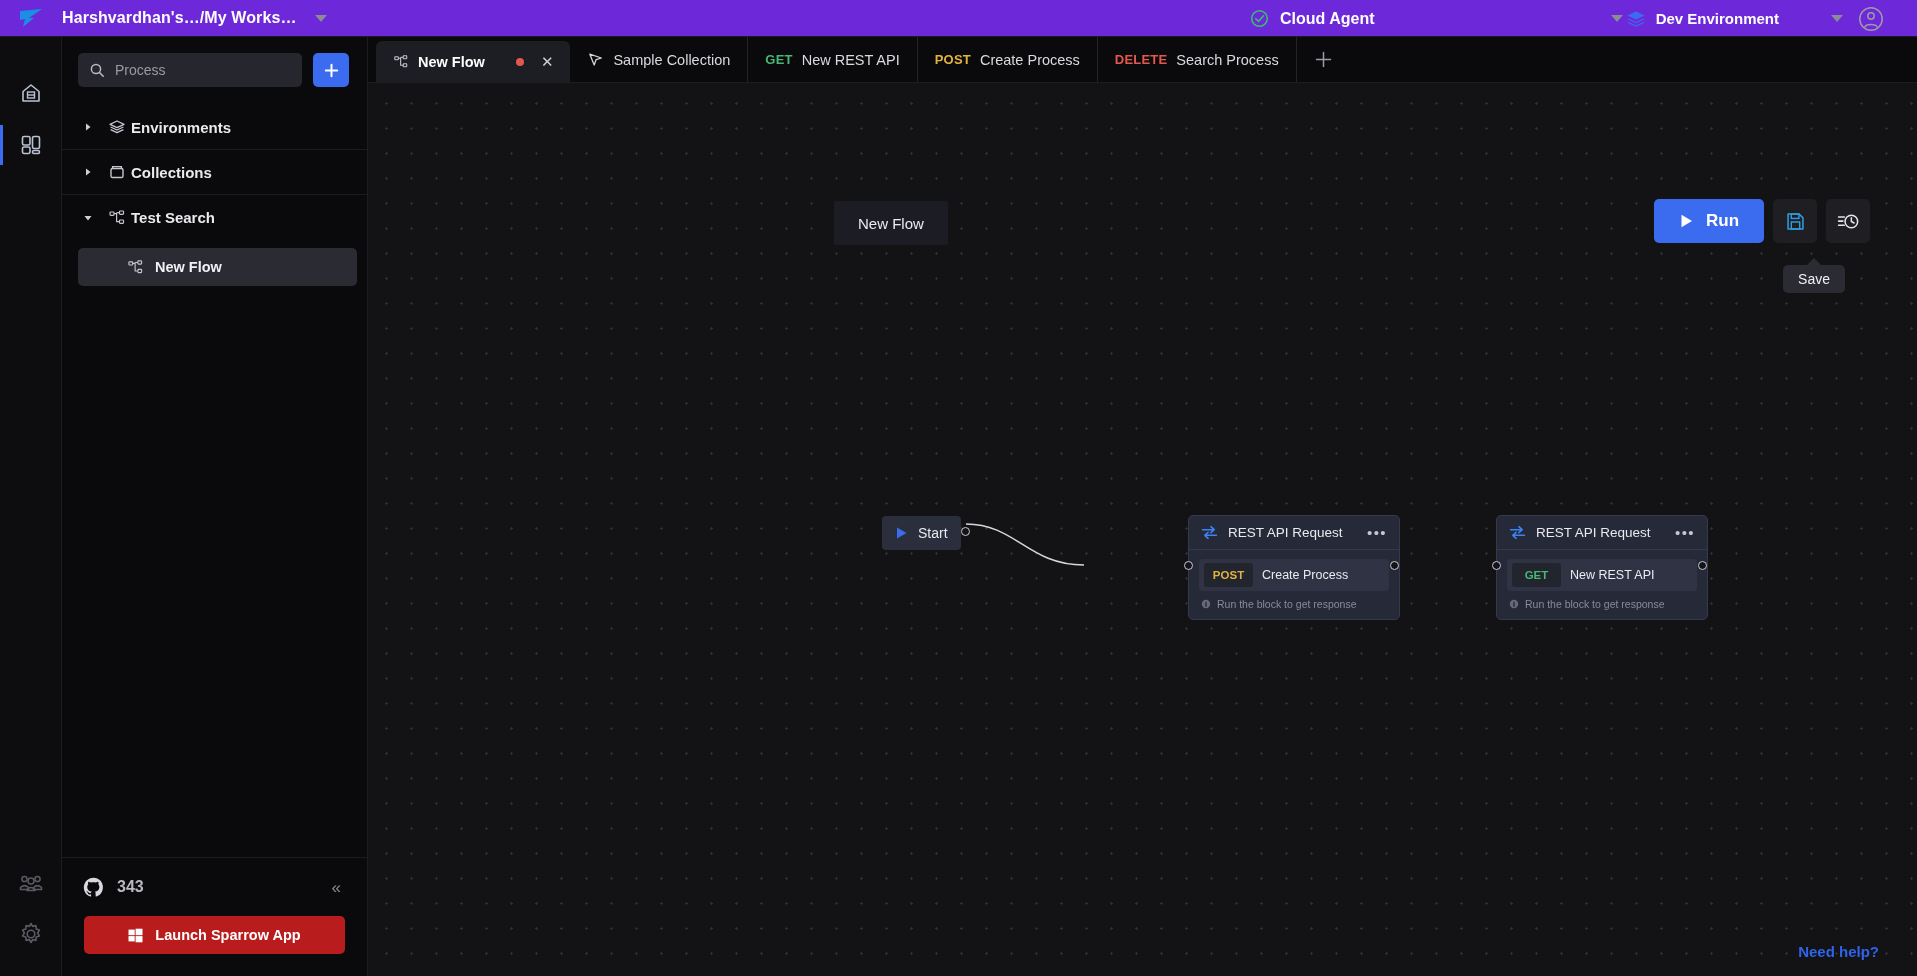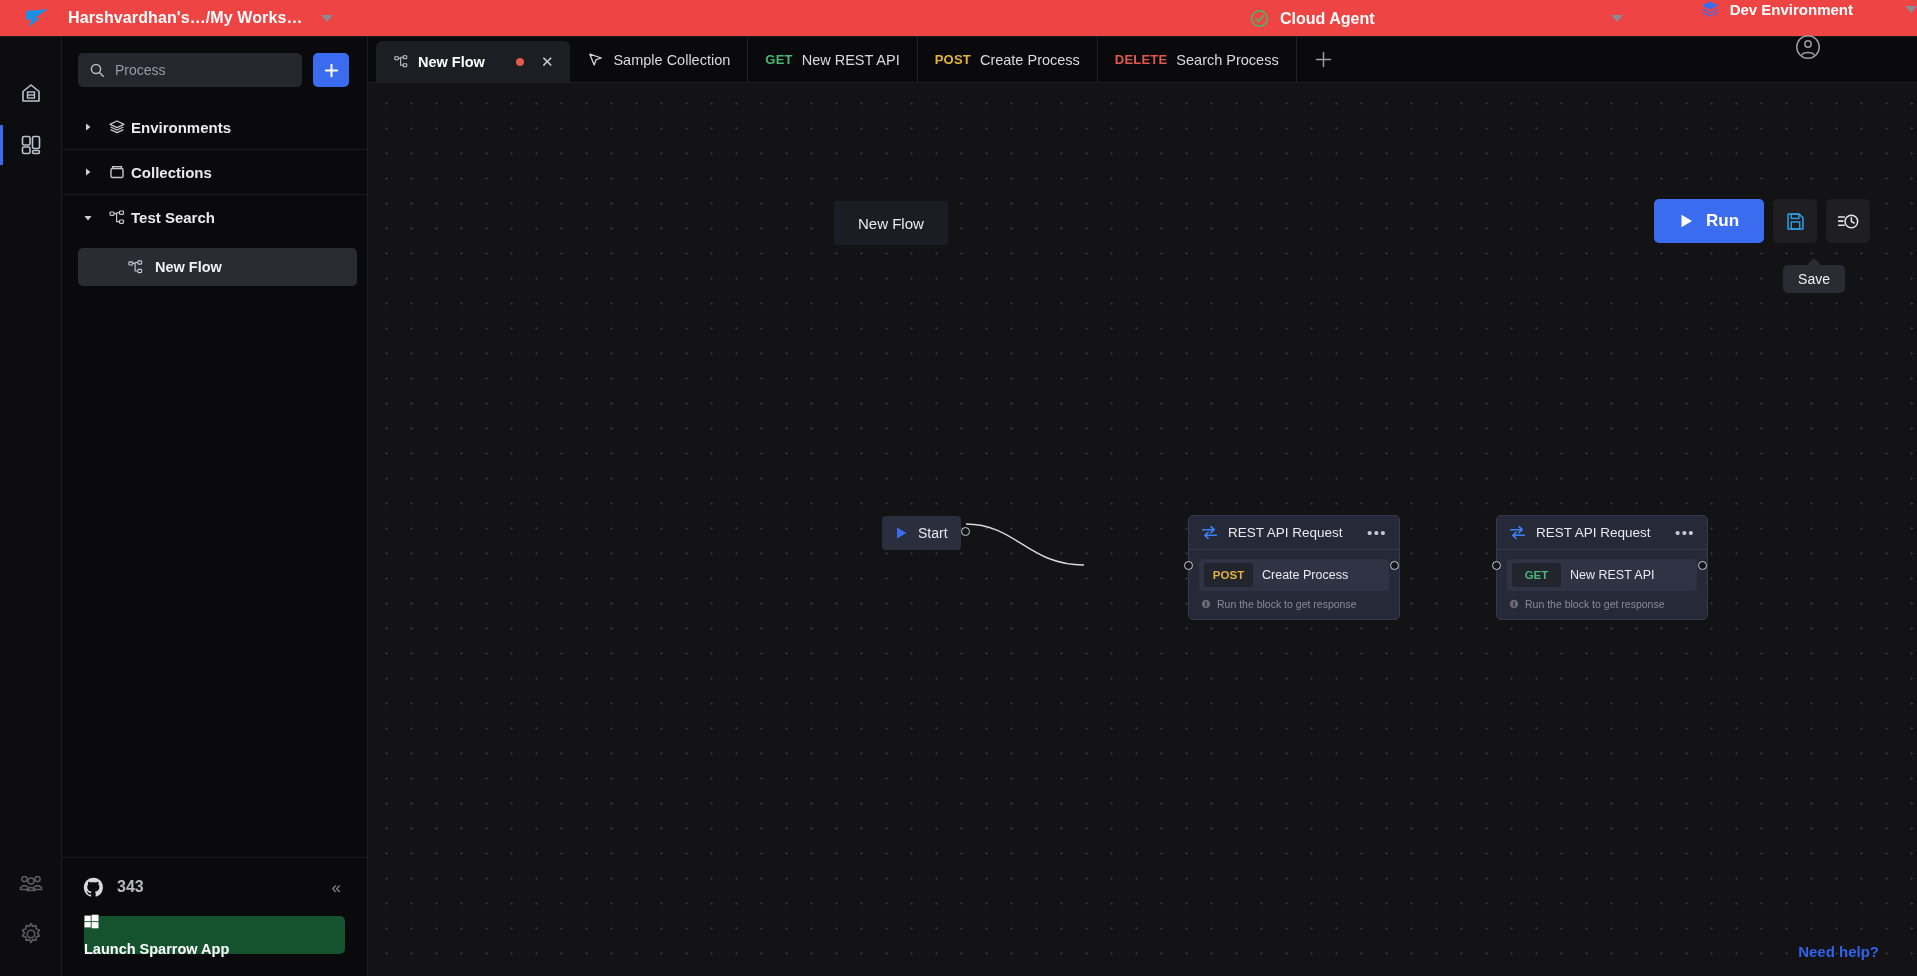--- a/index.html
+++ b/index.html
@@ -7,32 +7,31 @@
     width: 1917px; height: 976px;
     background: #0d0d0f;
     font-family: "Liberation Sans", sans-serif;
     color: #e6e6e9;
     overflow: hidden;
   }
   .app { position: relative; width: 1917px; height: 976px; display: flex; flex-direction: column; }
 
   
   .topbar {
-    height: 37px; min-height: 37px; background: #ef4444;
+    height: 37px; min-height: 37px; background: #6d28d9;
     display: flex; align-items: center; position: relative;
     border-bottom: 1px solid #1d1d21;
-    padding-left: 6px;
   }
   .brand-logo { width: 62px; display: flex; align-items: center; justify-content: center; }
   .ws-name { font-size: 16px; font-weight: 700; color: #fff; letter-spacing: .1px; }
   .caret { width: 0; height: 0; border-left: 6px solid transparent; border-right: 6px solid transparent;
            border-top: 7px solid #8b8b93; margin-left: 18px; cursor: pointer; }
   .top-center { position: absolute; left: 1250px; top: 0; height: 37px; display: flex; align-items: center; gap: 11px; }
   .cloud-txt { font-size: 16px; font-weight: 700; color: #fff; }
-  .top-right { position: absolute; right: 0; top: 0; height: 37px; display: flex; align-items: center; gap: 16px; flex-direction: column; }
+  .top-right { position: absolute; right: 18px; top: 0; height: 37px; display: flex; align-items: center; gap: 0; }
   .env-wrap { display: flex; align-items: center; gap: 10px; }
   .env-txt { font-size: 15px; font-weight: 700; color: #fff; }
   .avatar-btn { width: 56px; display: flex; align-items: center; justify-content: center; }
 
   
   .body { flex: 1; display: flex; min-height: 0; }
 
   
   .rail { width: 62px; background: #0d0d0f; display: flex; flex-direction: column;
           align-items: center; border-right: 1px solid #1d1d21; padding-top: 30px; }
@@ -57,22 +56,22 @@
   .tree-ico { width: 28px; display: flex; align-items: center; justify-content: center; }
   .tree-label { font-size: 15px; font-weight: 700; color: #e9e9ee; }
   .flow-item { margin: 8px 10px 0 16px; height: 38px; border-radius: 5px; background: #2b2b34;
                display: flex; align-items: center; padding-left: 49px; gap: 11px; cursor: pointer; }
   .flow-item-label { font-size: 14.5px; font-weight: 700; color: #f0f0f4; }
   .side-spacer { flex: 1; }
   .side-bottom { border-top: 1px solid #1c1c20; padding: 0 0 0 0; }
   .gh-row { height: 58px; display: flex; align-items: center; padding: 0 20px; position: relative; }
   .gh-count { font-size: 16px; color: #b9b9c2; margin-left: 12px; font-weight: bold; }
   .collapse-btn { position: absolute; right: 26px; color: #8b8b93; font-size: 17px; cursor: pointer; line-height: 1; }
-  .launch-btn { margin: 0 22px 22px 22px; height: 38px; background: #14532d; border-radius: 5px;
-                display: flex; justify-content: center; gap: 12px; cursor: pointer; flex-direction: column; }
+  .launch-btn { margin: 0 22px 22px 22px; height: 38px; background: #b91c1c; border-radius: 5px;
+                display: flex; align-items: center; justify-content: center; gap: 12px; cursor: pointer; }
   .launch-label { font-size: 14.5px; font-weight: 700; color: #fff; }
 
   
   .main { flex: 1; display: flex; flex-direction: column; min-width: 0; background: #0d0d0f; }
   .tabbar { height: 46px; min-height: 46px; display: flex; align-items: stretch; background: #0a0a0c;
             border-bottom: 1px solid #1d1d21; }
   .tab { display: flex; align-items: center; gap: 9px; padding: 0 17px; position: relative; cursor: pointer;
          border-right: 1px solid #222228; }
   .tab.active { background: #1d1d24; border-radius: 6px 6px 0 0; border-right: none; margin: 4px 0 0 8px; }
   .tab-title { font-size: 14.5px; color: #d9d9e0; white-space: nowrap; }

